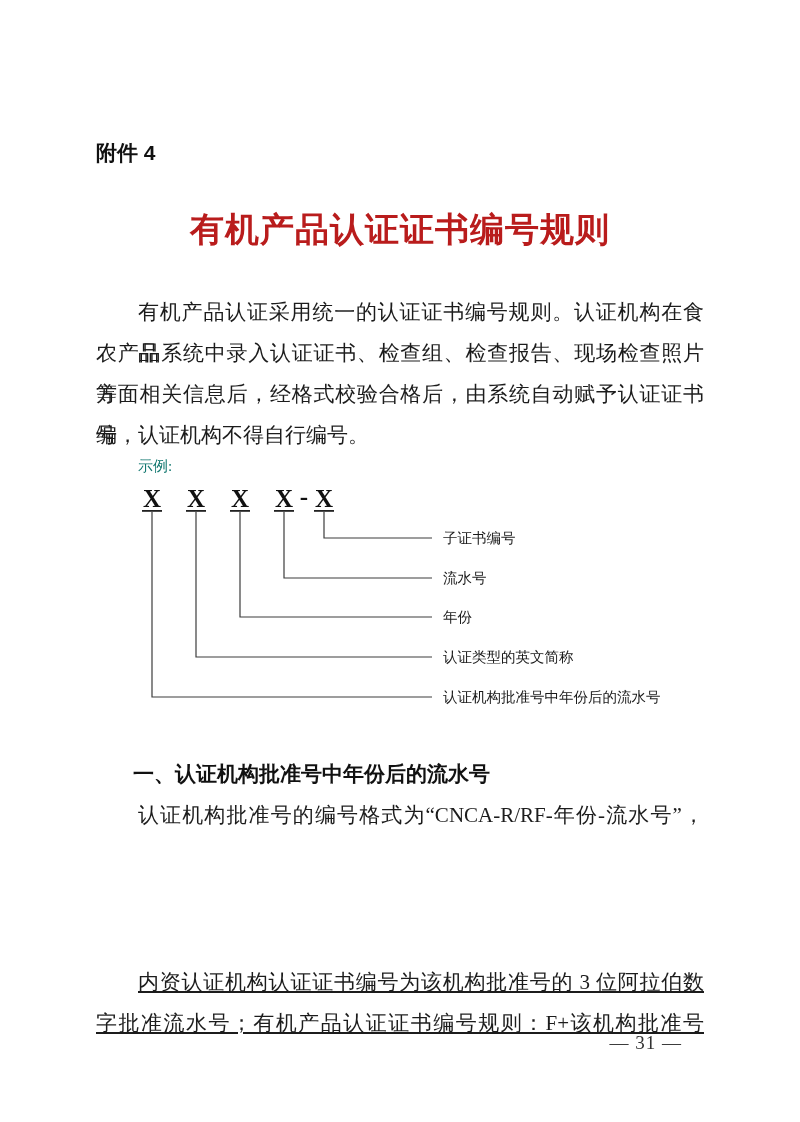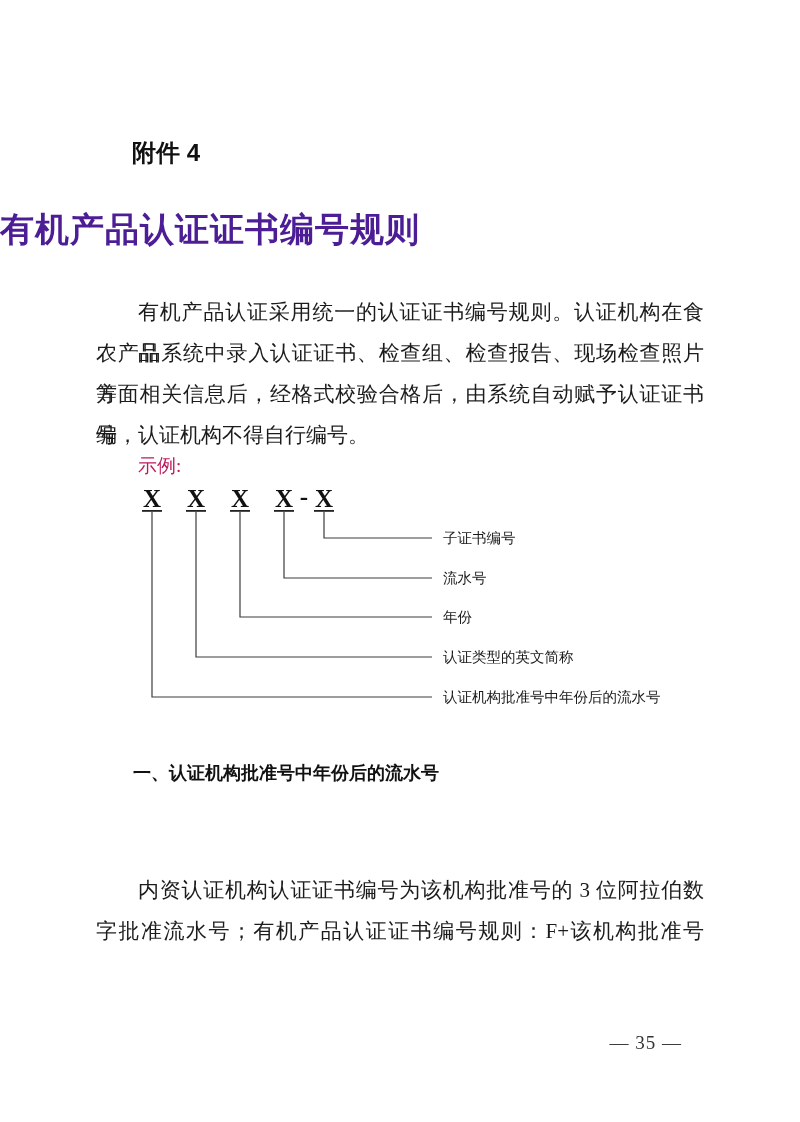--- a/index.html
+++ b/index.html
@@ -15,35 +15,34 @@
     overflow: hidden;
     font-family: "Liberation Serif", "DejaVu Serif", serif;
     color: #1c1c1c;
   }
   .attachment-label {
     position: absolute;
     left: 96px;
     top: 138px;
     font-family: "Liberation Sans", "DejaVu Sans", sans-serif;
     font-weight: 600;
-    font-size: 24px;
+    font-size: 21px;
     line-height: 30px;
     color: #111;
-    margin-left: 36px;
   }
   .doc-title {
     position: absolute;
     left: 0;
     right: 0;
     top: 207px;
-    text-align: left;
+    text-align: center;
     font-size: 34px;
     font-weight: bold;
     letter-spacing: 1px;
-    color: #4c1d95;
+    color: #b91c1c;
   }
   .text-block {
     position: absolute;
     left: 96px;
     width: 608px;
     font-size: 21px;
     color: #1c1c1c;
   }
   .text-block .line {
     height: 41px;
@@ -53,28 +52,28 @@
   .text-block .line.stretch {
     white-space: normal;
     text-align: justify;
     text-align-last: justify;
   }
   .text-block .line.indent {
     padding-left: 42px;
   }
   .intro-block { top: 292px; }
   .para1-block { top: 795px; }
-  .para2-block { top: 870px; }
+  .para2-block { top: 962px; text-decoration: underline; }
   .example-label {
     position: absolute;
     left: 138px;
     top: 451px;
-    font-size: 19px;
+    font-size: 15px;
     line-height: 30px;
-    color: #be185d;
+    color: #0f766e;
   }
   .diagram {
     position: absolute;
     left: 96px;
     top: 480px;
   }
   .diagram text.ph {
     font-family: "Liberation Serif", "DejaVu Serif", serif;
     font-weight: bold;
     font-size: 25px;
@@ -84,21 +83,21 @@
     font-family: "Liberation Serif", "DejaVu Serif", serif;
     font-size: 14.5px;
     fill: #1a1a1a;
   }
   .section-heading {
     position: absolute;
     left: 133px;
     top: 753px;
     font-family: "Liberation Sans", "DejaVu Sans", sans-serif;
     font-weight: bold;
-    font-size: 18px;
+    font-size: 21px;
     line-height: 41px;
     color: #111;
   }
   .page-number {
     position: absolute;
     right: 118px;
     top: 1030px;
     font-size: 19px;
     line-height: 26px;
     letter-spacing: 1px;
@@ -147,22 +146,23 @@
     <text class="lbl" x="347" y="63">子证书编号</text>
     <text class="lbl" x="347" y="103">流水号</text>
     <text class="lbl" x="347" y="142">年份</text>
     <text class="lbl" x="347" y="182">认证类型的英文简称</text>
     <text class="lbl" x="347" y="222">认证机构批准号中年份后的流水号</text>
   </svg>
 
   <div class="section-heading">一、认证机构批准号中年份后的流水号</div>
 
   <div class="text-block para1-block">
+    <div class="line stretch indent">认证机构批准号的编号格式为“CNCA-R/RF-年份-流水号”，</div>
   </div>
 
   <div class="text-block para2-block">
     <div class="line stretch indent">内资认证机构认证证书编号为该机构批准号的 3 位阿拉伯数</div>
     <div class="line stretch">字批准流水号；有机产品认证证书编号规则：F+该机构批准号</div>
   </div>
 
-  <div class="page-number">— 35 —</div>
+  <div class="page-number">— 31 —</div>
 
 </div>
 
 </body></html>

